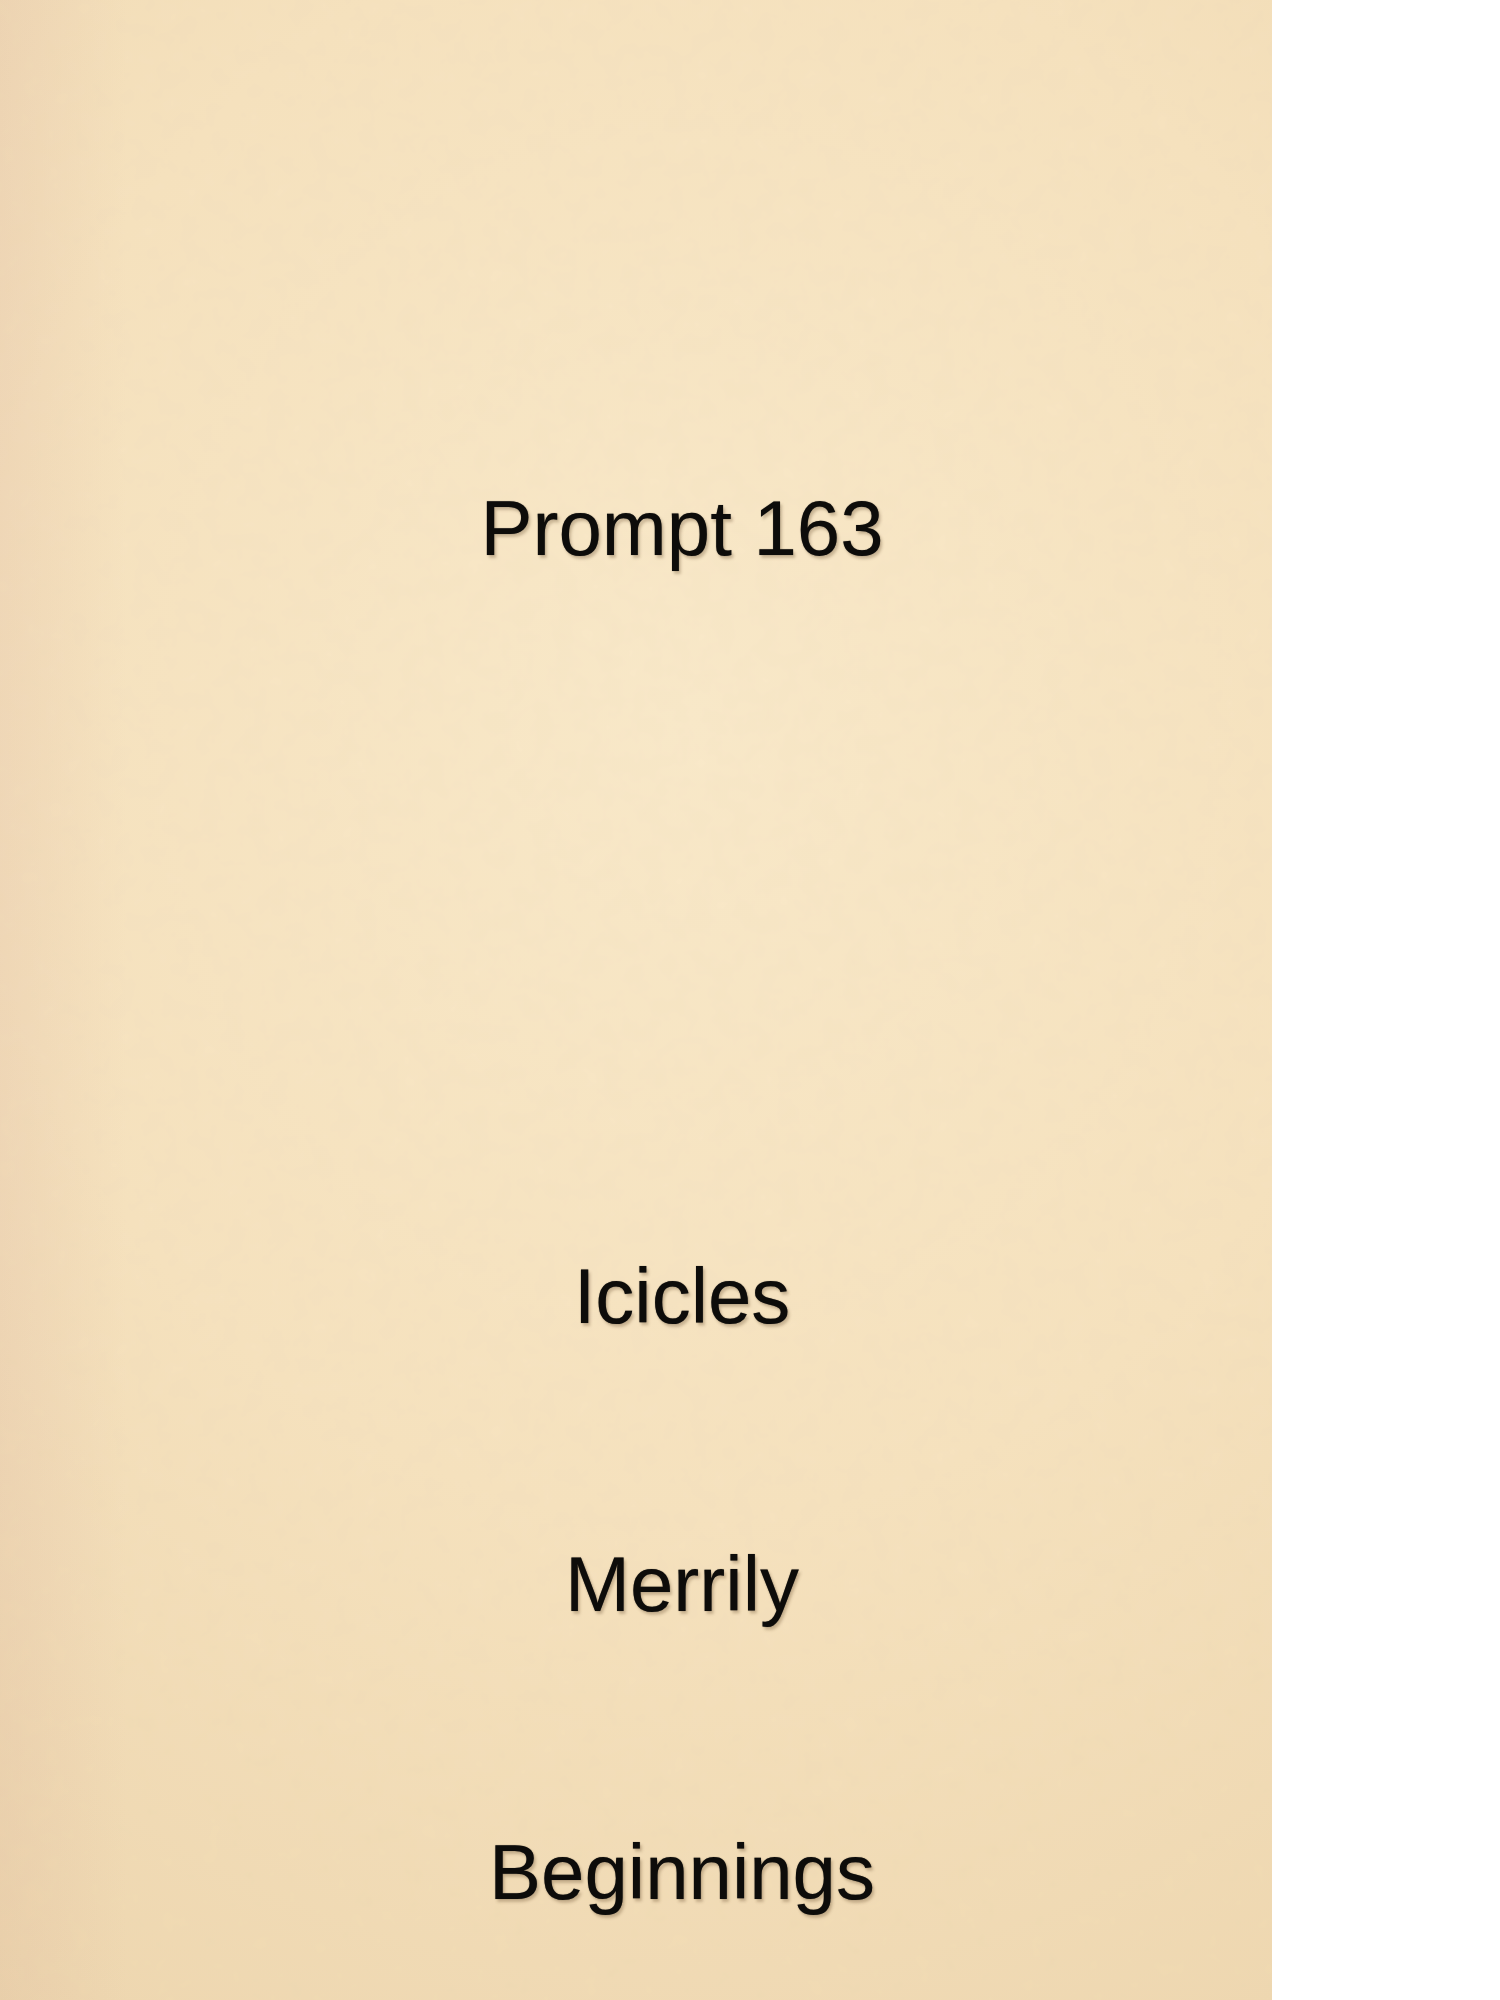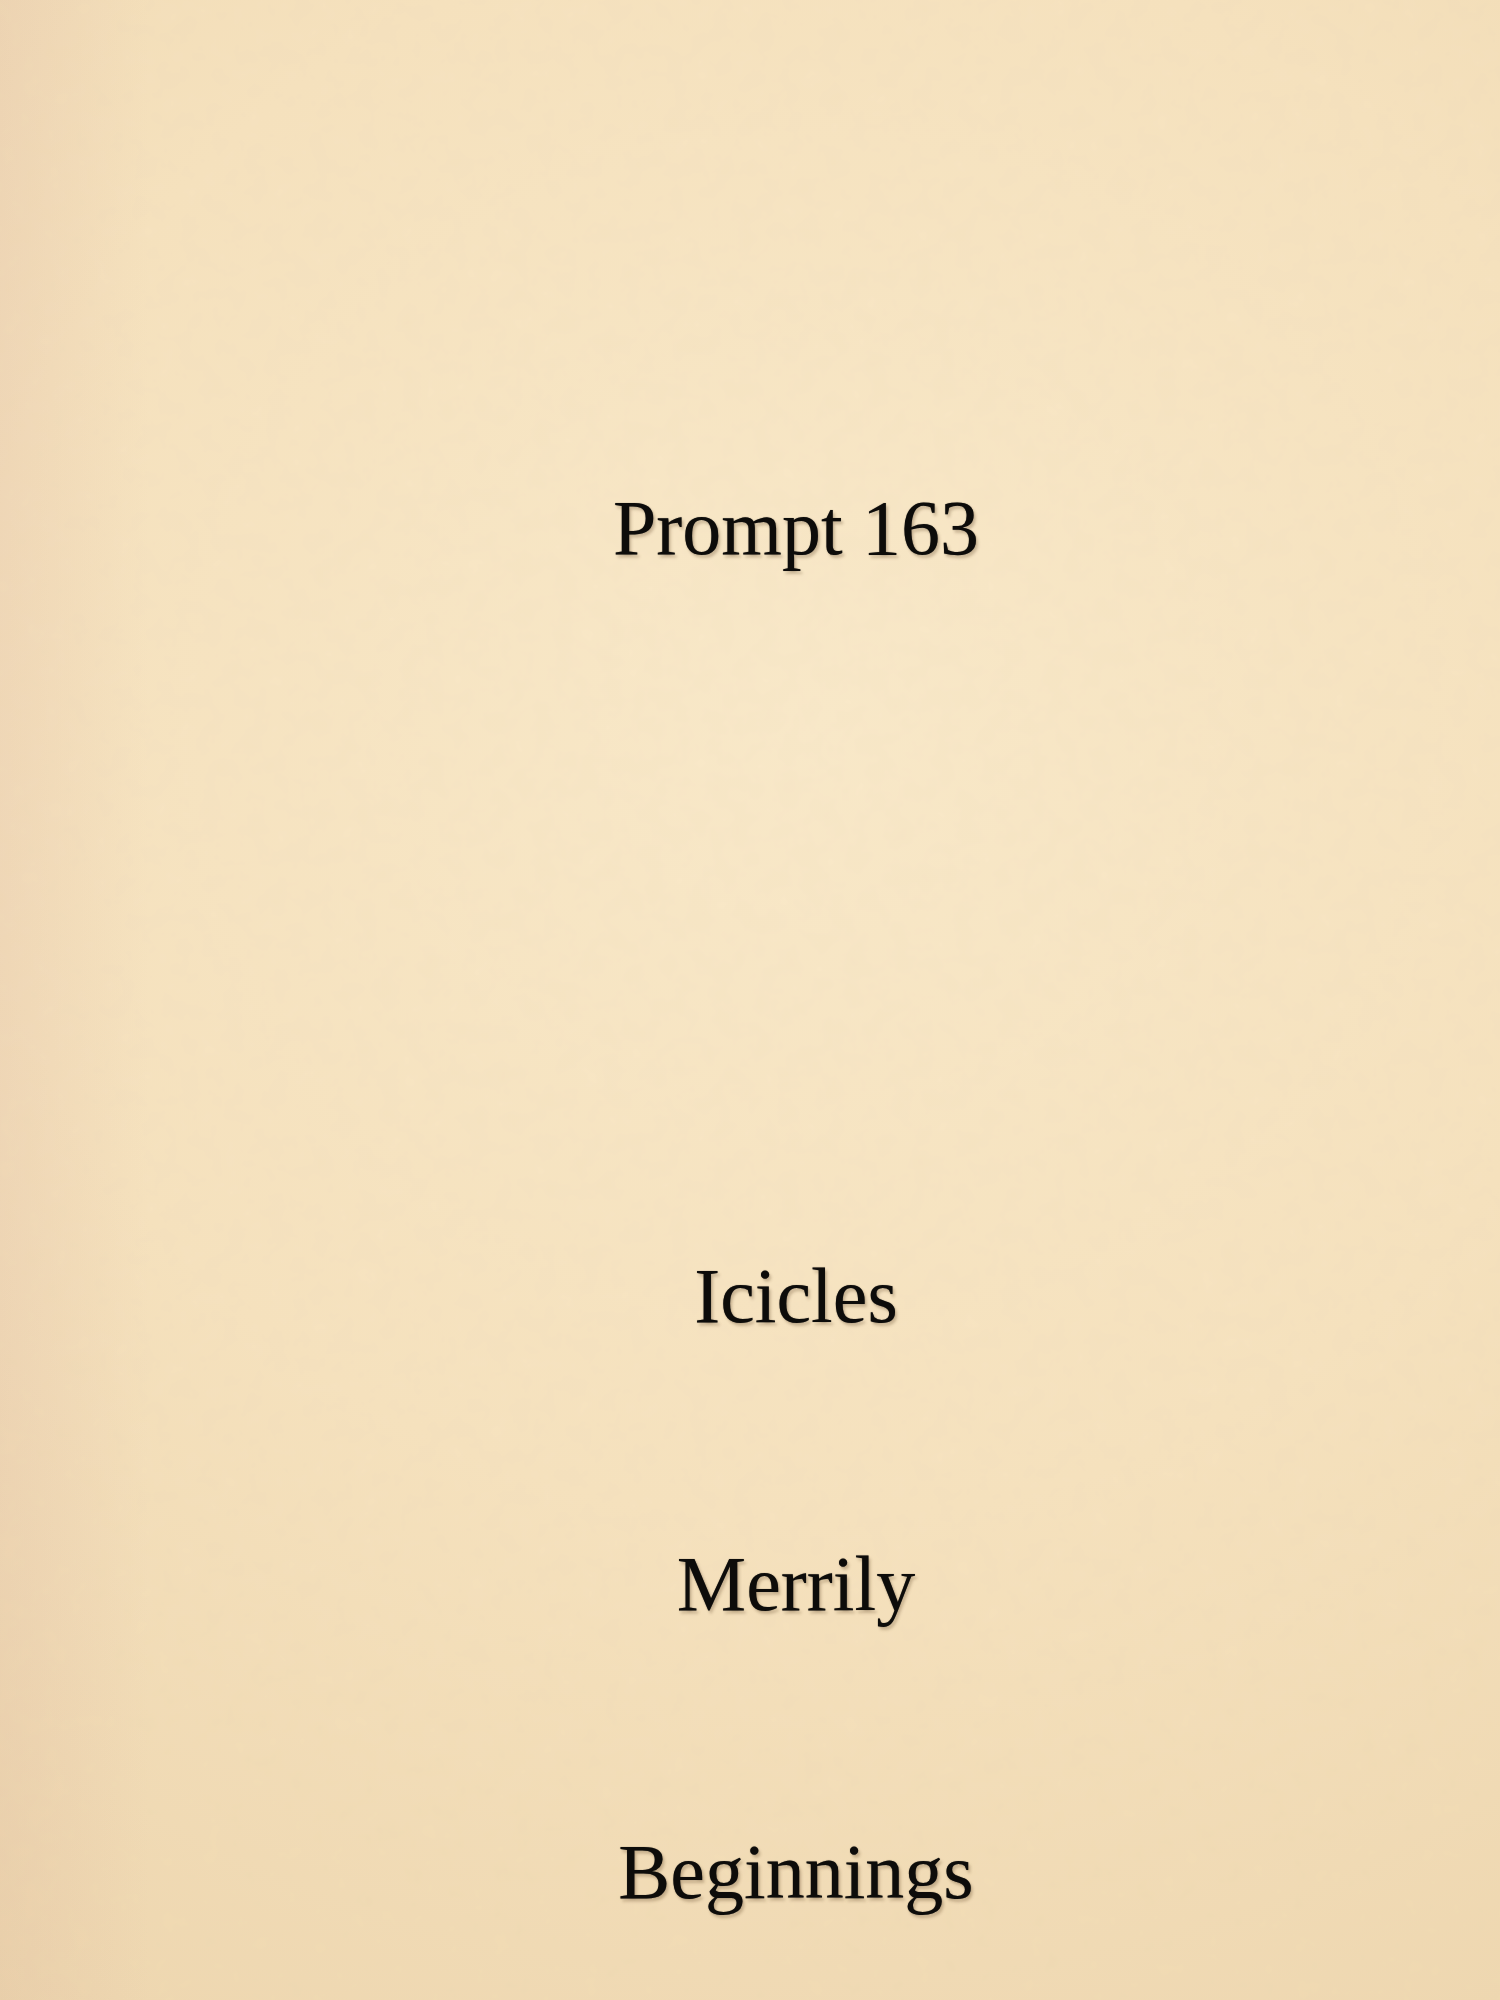--- a/index.html
+++ b/index.html
@@ -1,25 +1,25 @@
 <!DOCTYPE html>
 <html><head>
 <meta charset="utf-8">
 <style>
   html, body {
     margin: 0;
     padding: 0;
   }
   .canvas {
     position: relative;
-    width: 1500px;
+    width: 1272px;
     height: 2000px;
     overflow: hidden;
     background: #f2dcb4;
-    font-family: Liberation Serif, serif;
+    font-family: Liberation Sans, sans-serif;
   }
   
   .bg-gradient {
     position: absolute;
     inset: 0;
     background:
       linear-gradient(90deg, rgba(212,168,148,0.18) 0%, rgba(212,168,148,0.0) 10%),
       radial-gradient(140% 100% at 54% 36%,
         #f9e9c9 0%,
         #f6e2be 40%,

